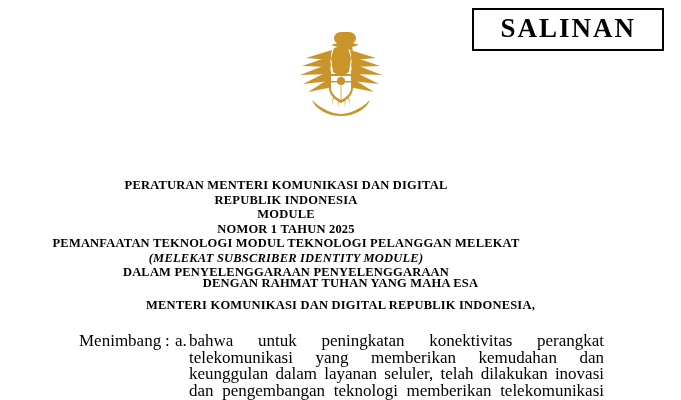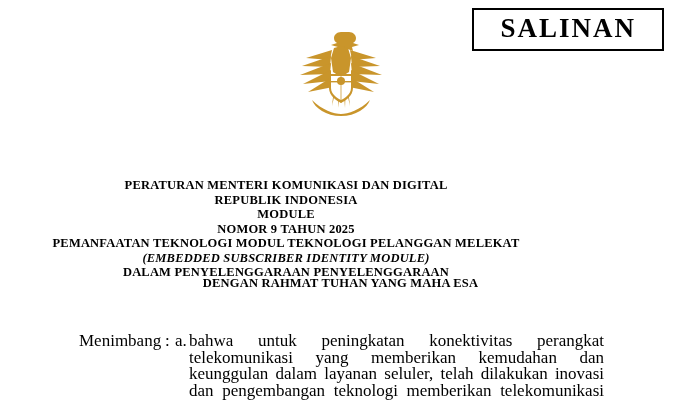--- a/index.html
+++ b/index.html
@@ -162,28 +162,29 @@
         <path d="M33 53 h20 v1.4 h-20 z"></path>
         <path d="M42.3 45 h1.4 v30 h-1.4 z" opacity="0.55"></path>
       </g>
     </svg>
   </div>
 
   <div class="title-block">
     <div class="line">PERATURAN MENTERI KOMUNIKASI DAN DIGITAL</div>
     <div class="line">REPUBLIK INDONESIA</div>
     <div class="line">MODULE</div>
-    <div class="line">NOMOR 9 TAHUN 2025</div>
+    <div class="line">NOMOR 1 TAHUN 2025</div>
     <div class="line">PEMANFAATAN TEKNOLOGI MODUL TEKNOLOGI PELANGGAN MELEKAT</div>
-    <div class="line italic">(EMBEDDED SUBSCRIBER IDENTITY MODULE)</div>
+    <div class="line italic">(MELEKAT SUBSCRIBER IDENTITY MODULE)</div>
     <div class="line">DALAM PENYELENGGARAAN PENYELENGGARAAN</div>
   </div>
 
   <div class="subtitle-block">
     <div class="line">DENGAN RAHMAT TUHAN YANG MAHA ESA</div>
+    <div class="line">MENTERI KOMUNIKASI DAN DIGITAL REPUBLIK INDONESIA,</div>
   </div>
 
   <div class="clause">
     <div class="clause-row">
       <div class="clause-label">Menimbang</div>
       <div class="clause-colon">:</div>
       <div class="clause-marker">a.</div>
       <div class="clause-body">bahwa untuk peningkatan konektivitas perangkat telekomunikasi yang memberikan kemudahan dan keunggulan dalam layanan seluler, telah dilakukan inovasi dan pengembangan teknologi memberikan telekomunikasi berupa teknologi modul identitas</div>
     </div>
   </div>

